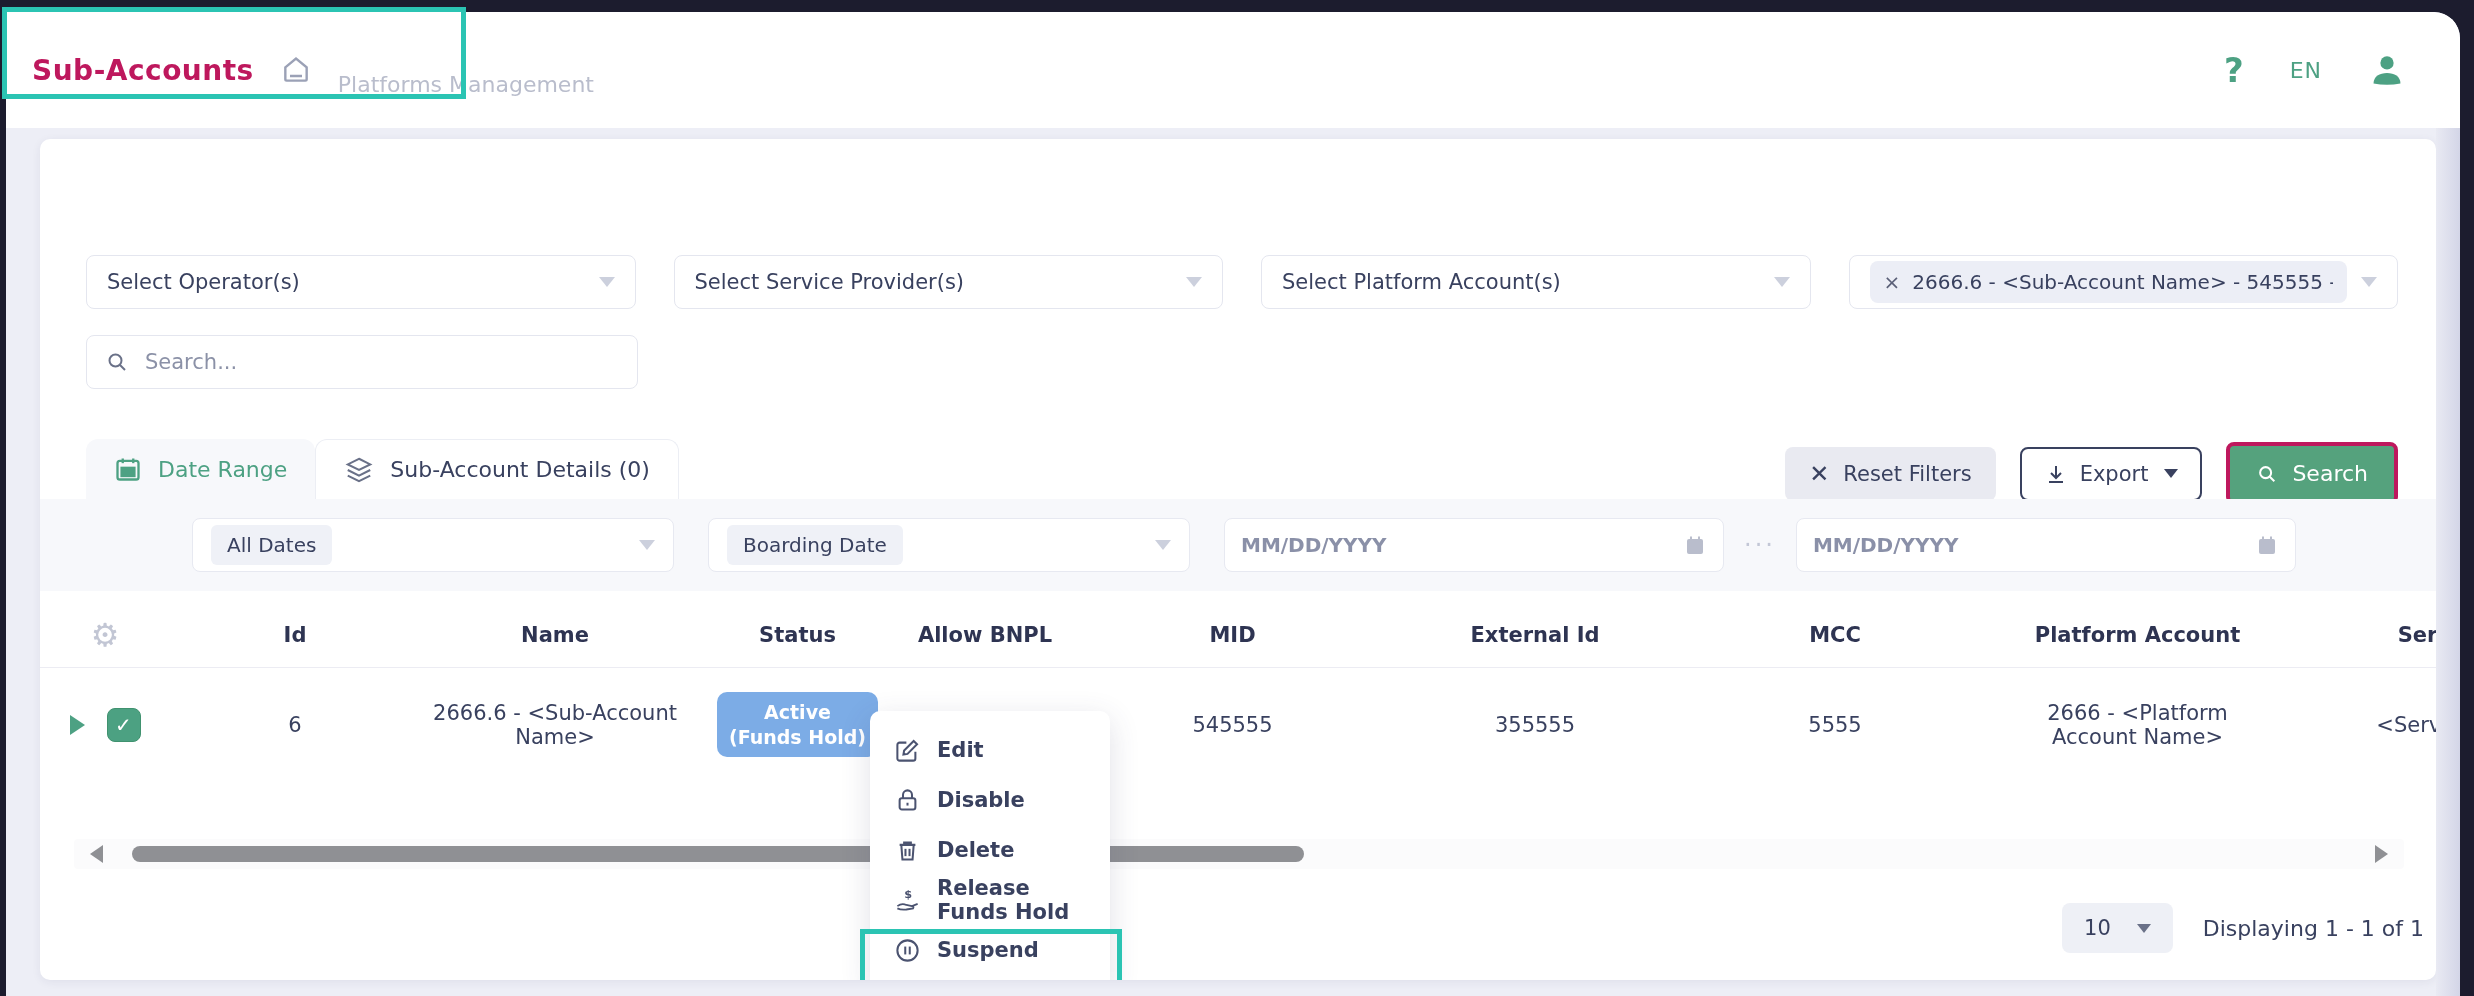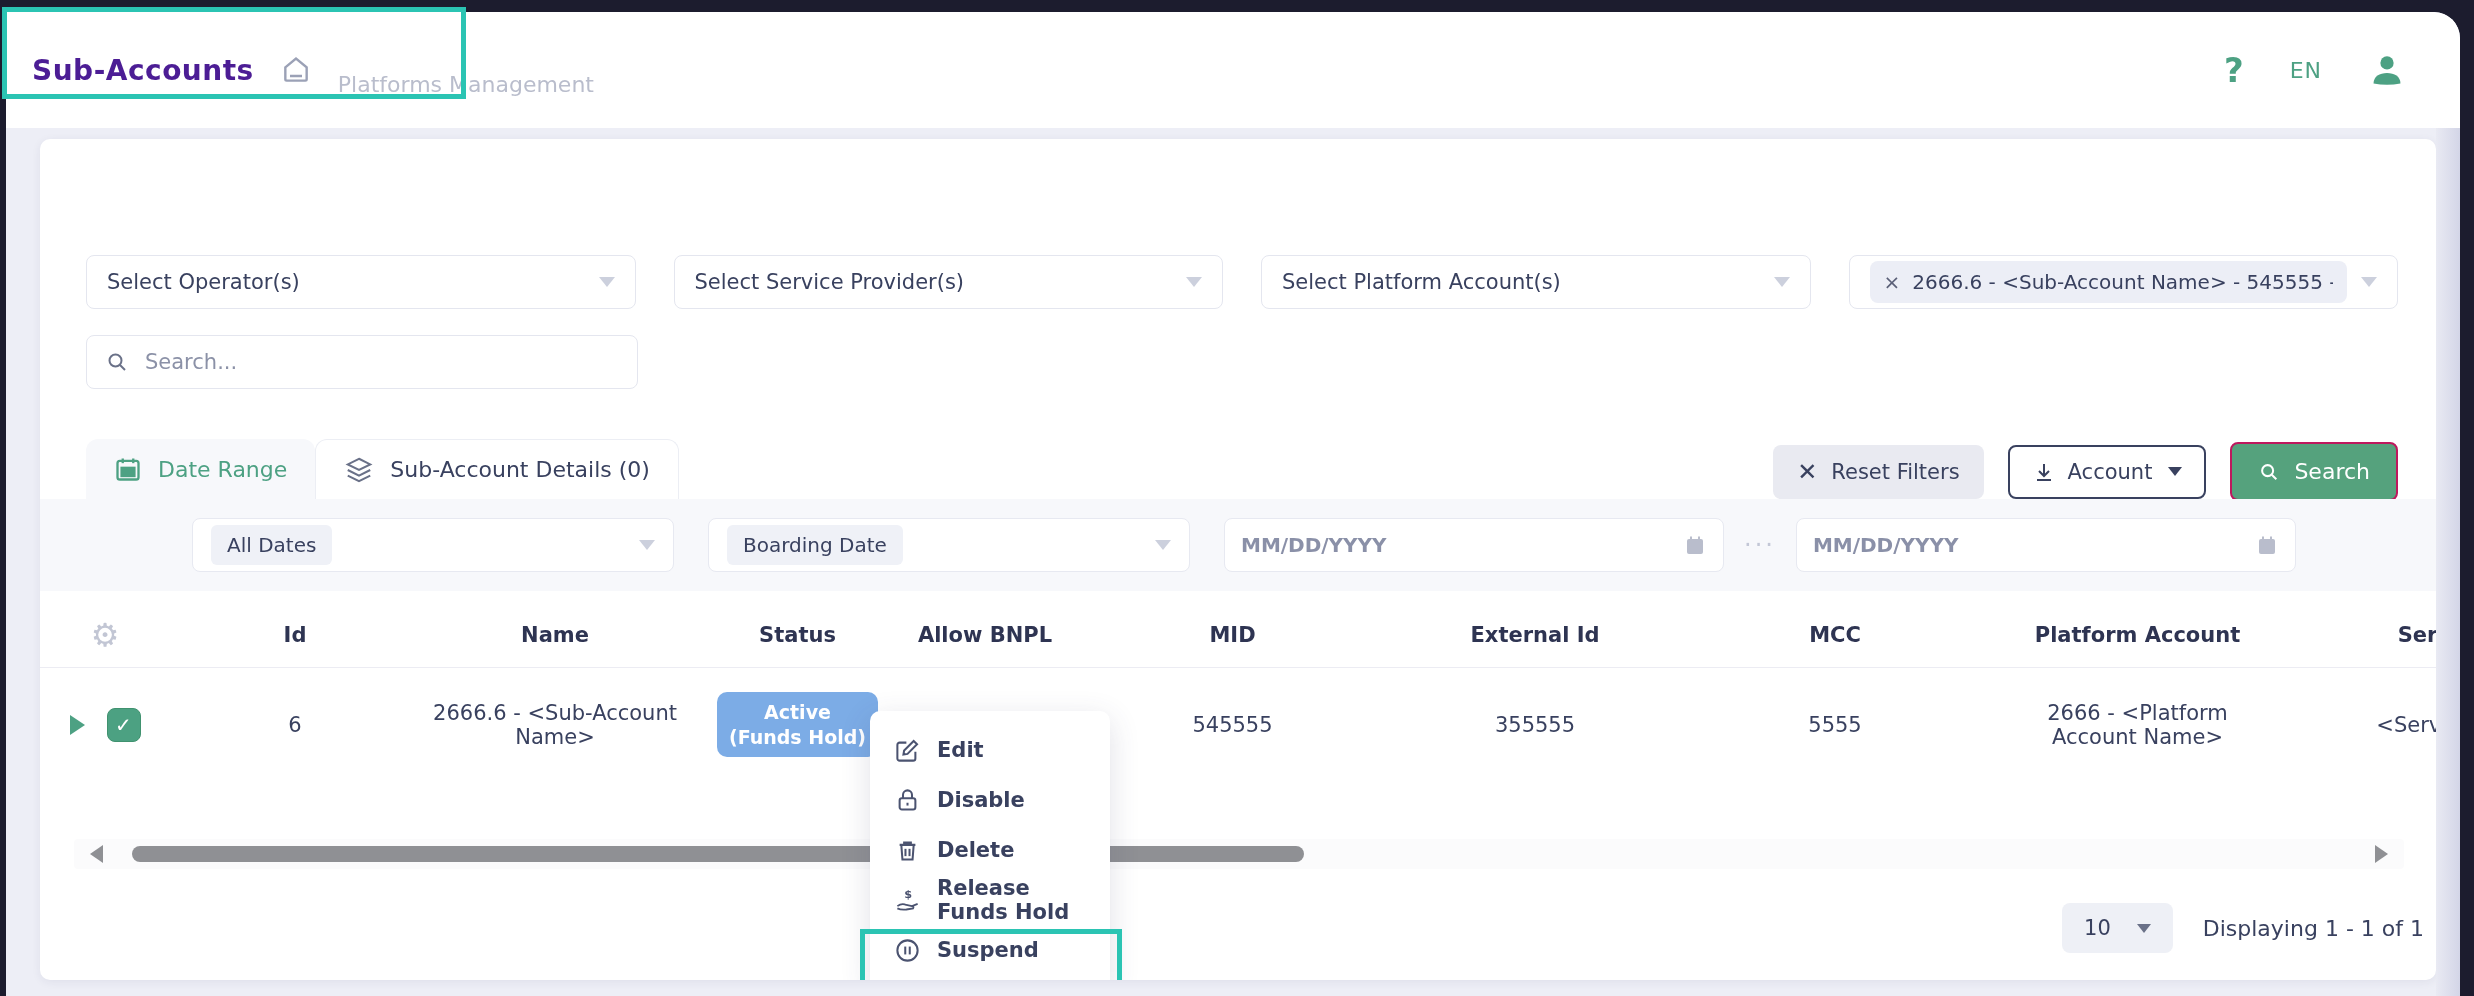--- a/index.html
+++ b/index.html
@@ -14,21 +14,21 @@
     position:absolute; top:12px; left:6px; right:14px; bottom:0;
     background:#edeef6; border-top-right-radius:26px; overflow:hidden;
   }
   
   .topbar {
     height:116px; background:#fff; border-top-right-radius:26px;
     display:flex; align-items:center; justify-content:space-between;
     padding:0 54px 0 26px;
   }
   .crumbs { display:flex; align-items:center; gap:26px; }
-  .page-title { font-size:28px; font-weight:bold; color:#4c1d95; letter-spacing:.5px;text-align:center; }
+  .page-title { font-size:28px; font-weight:bold; color:#be185d; letter-spacing:.5px;text-align:center; }
   .home-ic { width:32px; height:32px; color:#9ba1b6; }
   .crumb-txt { font-size:22px; color:#b9bdcc;margin-top:28px; }
   .top-right { display:flex; align-items:center; gap:46px; color:#4da183; }
   .help-q { font-size:34px; font-weight:bold; }
   .lang { font-size:22px; letter-spacing:1px; }
   .avatar-ic { width:38px; height:38px; }
   
   .ann { border:5px solid #2bc4b3; position:absolute; z-index:60; pointer-events:none; }
   .ann-breadcrumb { left:2px; top:7px; width:464px; height:92px; }
   
@@ -68,21 +68,21 @@
   .cal-ic { width:28px; height:28px; }
   .layers-ic { width:30px; height:30px; color:#6a7188; }
   .tabs-right { position:absolute; right:38px; top:303px; display:flex; align-items:center; gap:24px; }
   .btn-gray { background:#e9eaf1; border:none; border-radius:8px; padding:15px 24px; font-size:21px; color:#39415f;
     display:flex; align-items:center; gap:14px; font-family:inherit; cursor:pointer; }
   .btn-outline { background:#fff; border:2px solid #39415f; border-radius:8px; padding:13px 22px; font-size:21px;
     color:#39415f; display:flex; align-items:center; gap:12px; font-family:inherit; cursor:pointer; }
   .btn-outline .dcaret { width:0;height:0;border-left:7px solid transparent;border-right:7px solid transparent;border-top:9px solid #39415f; margin-left:4px;}
   .dl-ic { width:24px; height:24px; }
   .x-ic { font-size:24px; line-height:1; color:#39415f; }
-  .btn-search { background:#55a27d; border:2px solid #be185d; color:#fff; border-radius:8px; padding:15px 26px; font-size:22px;
+  .btn-search { background:#55a27d; border:4px solid #be185d; color:#fff; border-radius:8px; padding:15px 26px; font-size:22px;
     display:flex; align-items:center; gap:14px; font-family:inherit; cursor:pointer; }
   .mag-w { width:22px; height:22px; color:#fff; }
   
   .subfilter { position:absolute; left:0; right:0; top:360px; height:92px; background:#f7f8fb;
     display:flex; align-items:center; gap:34px; padding-left:152px; }
   .sel2 { width:482px; height:54px; background:#fff; border:1px solid #e7e9f1; border-radius:8px;
     display:flex; align-items:center; justify-content:space-between; padding:0 18px; cursor:pointer; }
   .sel2 .lbl { background:#eff1f7; border-radius:6px; padding:8px 16px; font-size:20px; color:#39415f; }
   .date-in { width:500px; height:54px; background:#fff; border:1px solid #e7e9f1; border-radius:8px;
     display:flex; align-items:center; padding:0 16px; gap:10px; }
@@ -223,21 +223,21 @@
         <span>Reset Filters</span>
       </button>
       <button class="btn-outline">
         <span class="dl-ic">
           <svg viewBox="0 0 24 24" fill="none" stroke="currentColor" stroke-width="2" width="24" height="24">
             <line x1="12" y1="4" x2="12" y2="15"></line>
               <path d="M7 11 L12 16 L17 11"></path>
               <line x1="5" y1="20" x2="19" y2="20"></line>
           </svg>
         </span>
-        <span>Account</span>
+        <span>Export</span>
         <span class="dcaret"></span>
       </button>
       <button class="btn-search">
         <span class="mag-w">
           <svg viewBox="0 0 24 24" fill="none" stroke="currentColor" stroke-width="2.2" width="22" height="22">
             <circle cx="10.5" cy="10.5" r="6"></circle>
               <line x1="15" y1="15" x2="20" y2="20"></line>
           </svg>
         </span>
         <span>Search</span>

